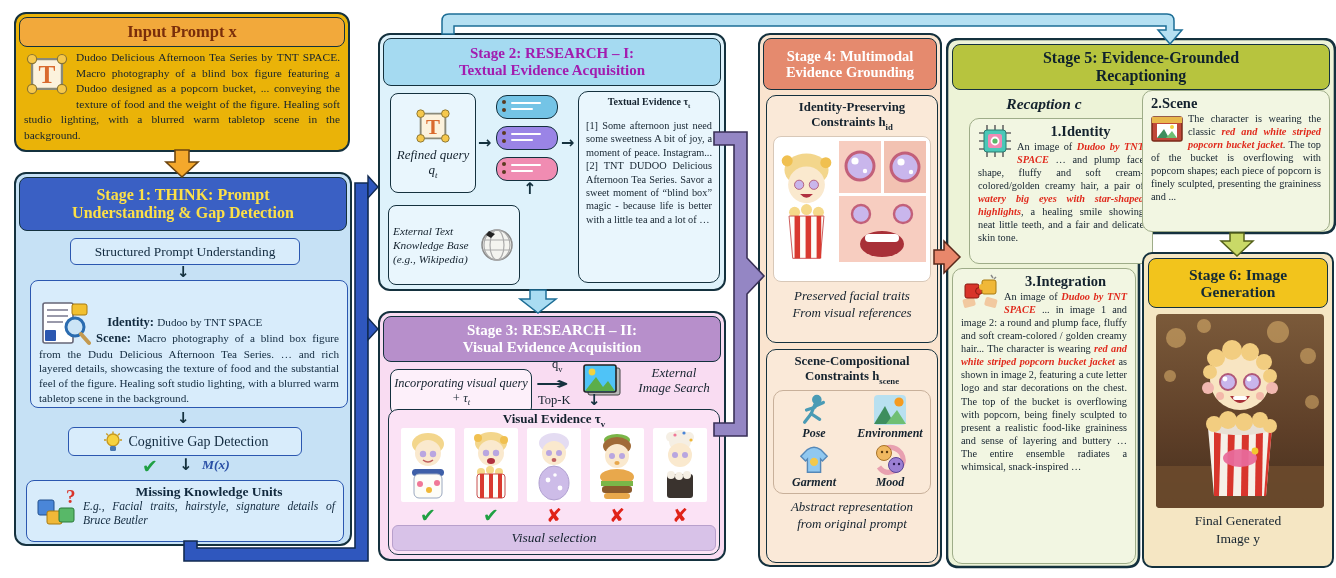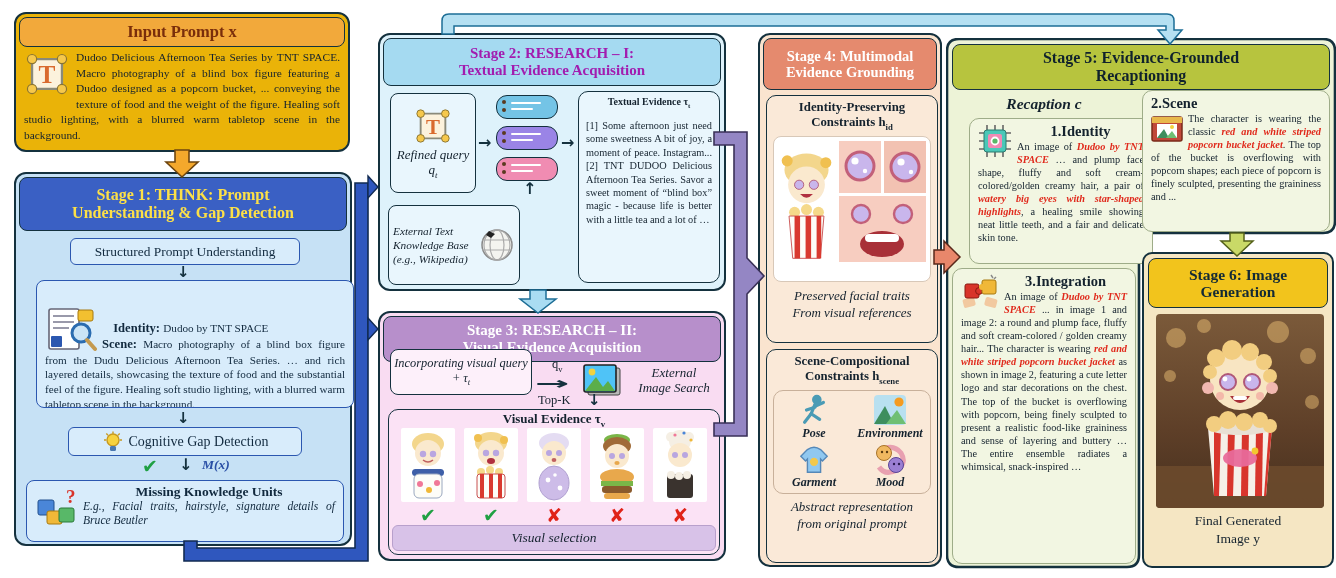--- a/index.html
+++ b/index.html
@@ -55,21 +55,21 @@
 
 <div class="box" style="left:14px;top:172px;width:338px;height:374px;background:#C6E1F5">
   <div class="hdr" style="height:54px;background:#3A60C4;font-size:16px;color:#fde047">
     <span>Stage 1: THINK: Prompt
 Understanding &amp; Gap Detection</span>
   </div>
   <div class="ibx bluebox ctr" style="left:54px;top:64px;width:230px;height:27px;font-size:13.4px">
     <span>Structured Prompt Understanding</span>
   </div>
   <span class="glyph" style="left:161px;top:91px;font-size:15px">↓</span>
-  <div class="ibx bluebox j prew" style="left:20px;top:106px;width:318px;height:128px;border-radius:8px;padding:10px 8px;font-size:11.2px;line-height:1.3">
+  <div class="ibx bluebox j prew" style="left:14px;top:106px;width:318px;height:128px;border-radius:8px;padding:4px 8px;font-size:11.2px;line-height:1.3">
     <svg width="52" height="46" viewBox="0 0 52 46" style="float:left;margin:1px 5px 0 0">
       <rect x="4" y="2" width="30" height="40" rx="2" fill="#fff" stroke="#667" stroke-width="1.6"></rect>
       <line x1="8" y1="9" x2="29" y2="9" stroke="#99A" stroke-width="2"></line>
         <line x1="8" y1="15" x2="29" y2="15" stroke="#99A" stroke-width="2"></line>
       <line x1="8" y1="21" x2="24" y2="21" stroke="#99A" stroke-width="2"></line>
       <rect x="6" y="29" width="11" height="11" rx="1" fill="#2B57B0"></rect>
       <rect x="33" y="3" width="15" height="11" rx="2" fill="#F2C030" stroke="#A87A10"></rect>
       <circle cx="36" cy="26" r="9" fill="#CBE4F6" stroke="#2B6CB0" stroke-width="3"></circle>
       <line x1="42" y1="33" x2="50" y2="42" stroke="#C49A50" stroke-width="4" stroke-linecap="round"></line>
     </svg>
@@ -171,21 +171,21 @@
       <path d="M10,4 l6,3 -4,4 -5,-3 z" fill="#222"></path>
     </svg>
   </div>
 </div>
 
 <div class="box" style="left:378px;top:311px;width:348px;height:250px;background:#F9DCF2">
   <div class="hdr" style="height:46px;background:#B78FCB;font-size:15px;color:#fff">
     <span>Stage 3: RESEARCH – II:
 Visual Evidence Acquisition</span>
   </div>
-  <div class="ibx ctr it" style="left:10px;top:36px;width:142px;height:46px;background:#FDF0FA;border:1.8px solid #14313E;font-size:12.4px;line-height:1.2">
+  <div class="ibx ctr it" style="left:10px;top:56px;width:142px;height:46px;background:#FDF0FA;border:1.8px solid #14313E;font-size:12.4px;line-height:1.2">
     <span><span>Incorporating visual query + τ</span><sub>t</sub></span>
   </div>
   <span class="abs" style="left:172px;top:44px;font-size:12.5px">
     <span>q</span><sub>v</sub></span>
   <span class="glyph" style="left:155px;top:62px;font-size:17px;transform:scaleX(2.4);transform-origin:left center">→</span>
   <svg class="abs" width="40" height="34" viewBox="0 0 40 34" style="left:202px;top:50px">
     <rect x="6" y="5" width="32" height="27" rx="2" fill="#B8B8B8" stroke="#444"></rect>
     <rect x="2" y="2" width="32" height="27" rx="2" fill="#4FC3F7" stroke="#222" stroke-width="1.6"></rect>
     <circle cx="10" cy="9" r="3.4" fill="#F2D23E"></circle>
     <path d="M3,28 L14,14 L21,24 L26,18 L33,28 Z" fill="#5BAE4A"></path>

